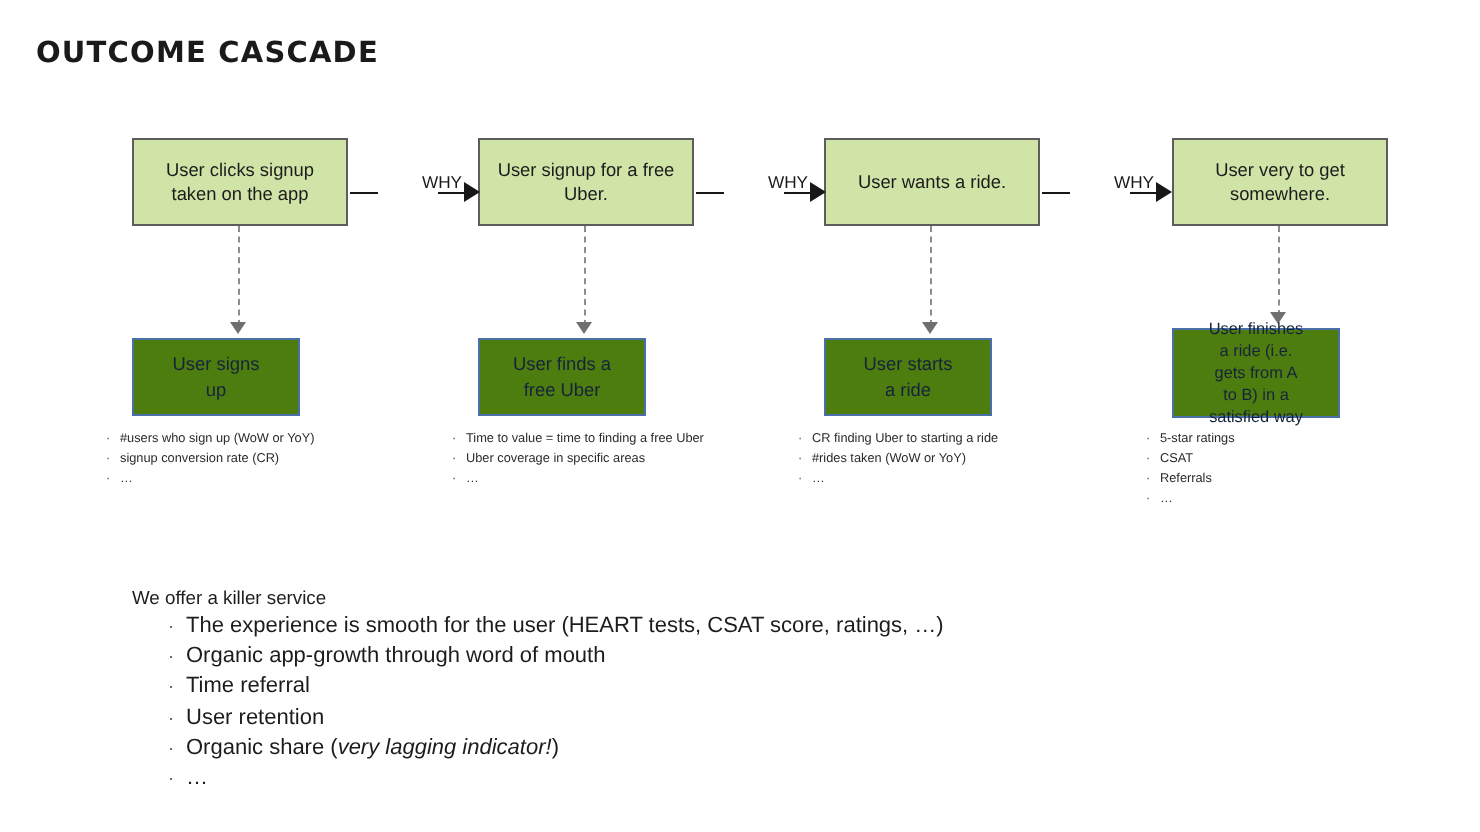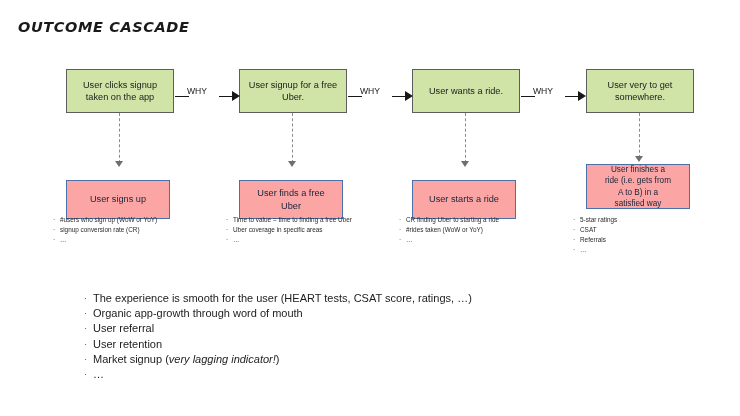--- a/index.html
+++ b/index.html
@@ -15,21 +15,20 @@
     font-family: "Liberation Sans", sans-serif;
     color: #222222;
   }
 
   
   #slide-title {
     position: absolute;
     left: 18px;
     top: 19px;
     font-family: "DejaVu Sans", sans-serif;
-    font-style: italic;
     font-weight: 700;
     font-size: 14.5px;
     letter-spacing: 0.6px;
     color: #1a1a1a;
     white-space: nowrap;
   }
 
   
   .column {
     position: absolute;
@@ -56,35 +55,35 @@
     text-align: center;
     font-size: 9.2px;
     line-height: 12.4px;
     color: #1c1c1c;
     padding: 1px 4px;
   }
 
   
   .blue-box {
     position: absolute;
-    width: 104px;
+    width: 84px;
     box-sizing: border-box;
-    background: #fca5a5;
+    background: #4d7c0f;
     border: 1.2px solid #4b6fa8;
     display: flex;
     align-items: center;
     justify-content: center;
     text-align: center;
     font-size: 9.2px;
     line-height: 12.2px;
     color: #16243b;
     padding: 2px 16px;
   }
   .blue-2line {
-    top: 180px;
+    top: 169px;
     height: 39px;
   }
   .blue-3line {
     top: 164px;
     height: 45px;
     font-size: 8.2px;
     line-height: 11.2px;
   }
 
   
@@ -123,24 +122,24 @@
   .why-line-right {
     position: absolute;
     top: 10px;
     height: 0;
     border-top: 1.7px solid #171717;
   }
   .why-line-left  { left: 0px;  width: 14px; }
   .why-line-right { left: 44px; width: 14px; }
   .why-label {
     position: absolute;
-    left: 12px;
+    left: 25px;
     top: 0;
     width: 42px;
-    text-align: left;
+    text-align: center;
     font-size: 8.6px;
     font-weight: 400;
     color: #1a1a1a;
   }
   .why-head {
     position: absolute;
     left: 57px;
     top: 5.2px;
     width: 0;
     height: 0;
@@ -316,39 +315,40 @@
   <div class="why-head"></div>
 </div>
 <div class="why-arrow why-2">
   <div class="why-line-left"></div>
   <div class="why-label">WHY</div>
   <div class="why-line-right"></div>
   <div class="why-head"></div>
 </div>
 
 <div id="summary">
+  <div id="summary-heading">We offer a killer service</div>
   <div id="summary-list">
     <div class="bullet-row">
       <span class="dot">·</span>
       <span class="txt">The experience is smooth for the user (HEART tests, CSAT score, ratings, …)</span>
     </div>
     <div class="bullet-row">
       <span class="dot">·</span>
       <span class="txt">Organic app-growth through word of mouth</span>
     </div>
     <div class="bullet-row">
       <span class="dot">·</span>
-      <span class="txt">User referral</span>
+      <span class="txt">Time referral</span>
     </div>
     <div class="bullet-row">
       <span class="dot">·</span>
       <span class="txt">User retention</span>
     </div>
     <div class="bullet-row">
       <span class="dot">·</span>
-      <span class="txt"><span>Market signup (</span><span class="ital">very lagging indicator!</span><span>)</span></span>
+      <span class="txt"><span>Organic share (</span><span class="ital">very lagging indicator!</span><span>)</span></span>
     </div>
     <div class="bullet-row">
       <span class="dot">·</span>
       <span class="txt">…</span>
     </div>
   </div>
 </div>
 
 </body></html>

